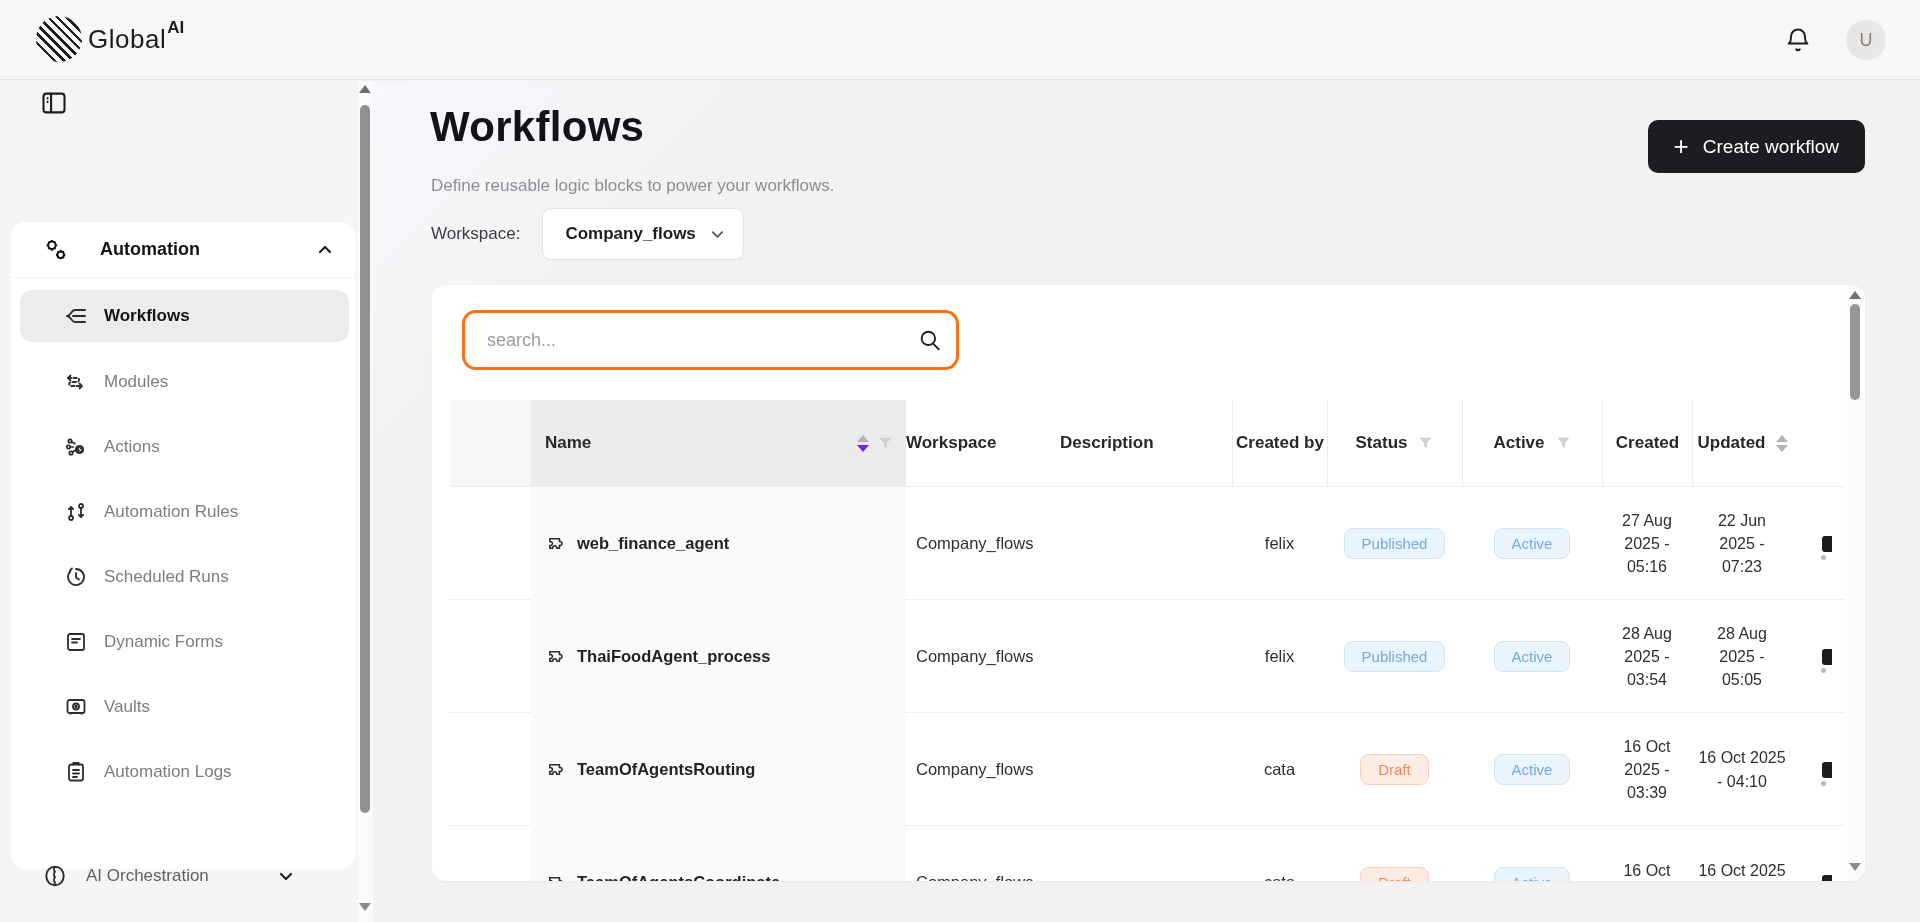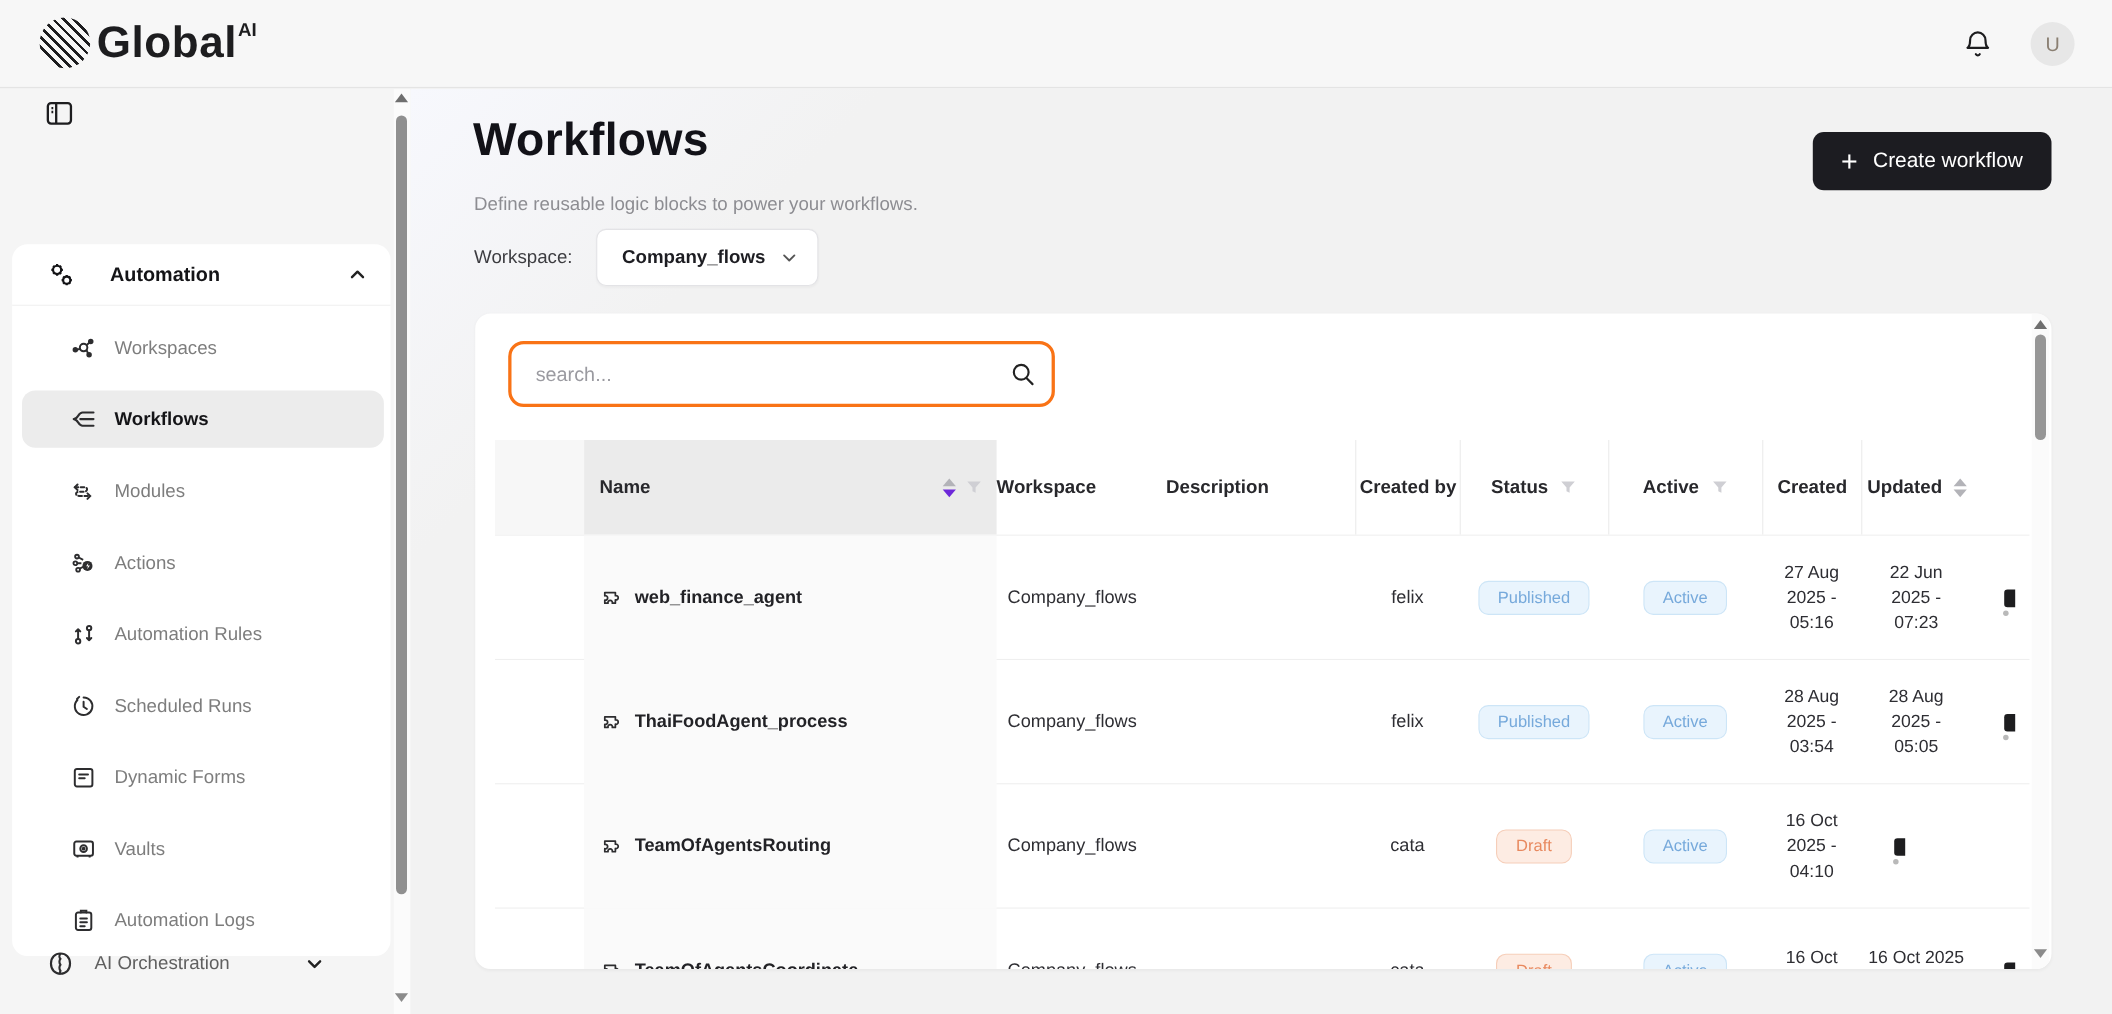--- a/index.html
+++ b/index.html
@@ -5,21 +5,21 @@
   * { margin:0; padding:0; box-sizing:border-box; }
   html,body { width:1920px; height:922px; overflow:hidden;
     font-family:"Liberation Sans", sans-serif; background:#f2f2f2; color:#1d1d1f; }
 
   
   .topbar { position:absolute; left:0; top:0; width:1920px; height:80px;
     background:#f7f7f7; border-bottom:1px solid #e4e4e4; z-index:30; }
   .brand { position:absolute; left:36px; top:16px; display:flex; align-items:flex-start; }
   .logo-circle { width:46px; height:46px; border-radius:50%;
     background:repeating-linear-gradient(45deg,#1d1d1f 0 2.5px,transparent 2.5px 6.5px); }
-  .brand-text { font-size:40px; font-weight:700; letter-spacing:.5px; line-height:46px; margin-left:6px; }
+  .brand-text { font-size:26px; font-weight:400; letter-spacing:.5px; line-height:46px; margin-left:6px; }
   .brand-sup { font-size:17px; font-weight:700; margin-top:2px; margin-left:1px; }
   .topbar-right { position:absolute; right:34px; top:0; height:80px; display:flex; align-items:center; gap:34px; }
   .bell { width:28px; height:28px; cursor:pointer; }
   .avatar { width:40px; height:40px; border-radius:50%; background:#e7e7e7;
     display:flex; align-items:center; justify-content:center; font-size:18px; color:#8a7f72; cursor:pointer; }
 
   
   .sidebar { position:absolute; left:0; top:81px; width:373px; height:841px; background:#f5f5f5; z-index:20; }
   .panel-toggle { position:absolute; left:40px; top:8px; width:28px; height:28px; cursor:pointer; }
   .side-item { display:flex; align-items:center; gap:18px; font-size:17px; color:#7d7d7d; cursor:pointer; }
@@ -163,32 +163,20 @@
       </span>
       <span>Automation</span>
       <span class="chev">
         <svg viewBox="0 0 16 16" fill="none" stroke="currentColor" stroke-width="2.2" stroke-linecap="round" stroke-linejoin="round">
             <path d="M3 10l5-5 5 5"></path>
           </svg>
       </span>
     </div>
 
     <div class="sub-list">
-      <div class="sub-item">
-        <span class="ic">
-          <svg viewBox="0 0 24 24" fill="none" stroke="currentColor" stroke-width="1.8">
-            <circle cx="12" cy="11" r="3.4"></circle>
-              <circle cx="4.5" cy="13" r="1.6" fill="currentColor"></circle>
-            <circle cx="18.5" cy="5.5" r="1.6" fill="currentColor"></circle>
-              <circle cx="17" cy="17.5" r="1.6" fill="currentColor"></circle>
-            <path d="M8.8 12.2l-2.8.6M14.4 8.8l2.8-2.3M14.6 13l1.4 3.2"></path>
-          </svg>
-        </span>
-        <span>Workspaces</span>
-      </div>
 
       <div class="sub-item active">
         <span class="ic">
           <svg viewBox="0 0 24 24" fill="none" stroke="currentColor" stroke-width="1.9" stroke-linecap="round">
             <path d="M21 6H11C7 6 7 12 3 12M21 18H11C7 18 7 12 3 12M21 12H9"></path>
           </svg>
         </span>
         <span>Workflows</span>
       </div>
 
@@ -448,20 +436,21 @@
         </div>
         <div class="td ws">Company_flows</div>
         <div class="td"></div>
         <div class="td center">cata</div>
         <div class="td center">
             <span class="badge badge-draft">Draft</span>
           </div>
         <div class="td center">
             <span class="badge badge-active">Active</span>
           </div>
+        <div class="td date">16 Oct 2025 - 03:39</div>
         <div class="td date">16 Oct 2025 - 04:10</div>
         <div class="td">
             <span class="clipped-ic"></span>
           </div>
       </div>
 
       <div class="trow grid">
         <div class="td"></div>
         <div class="td namecell">
           <span class="ic">

